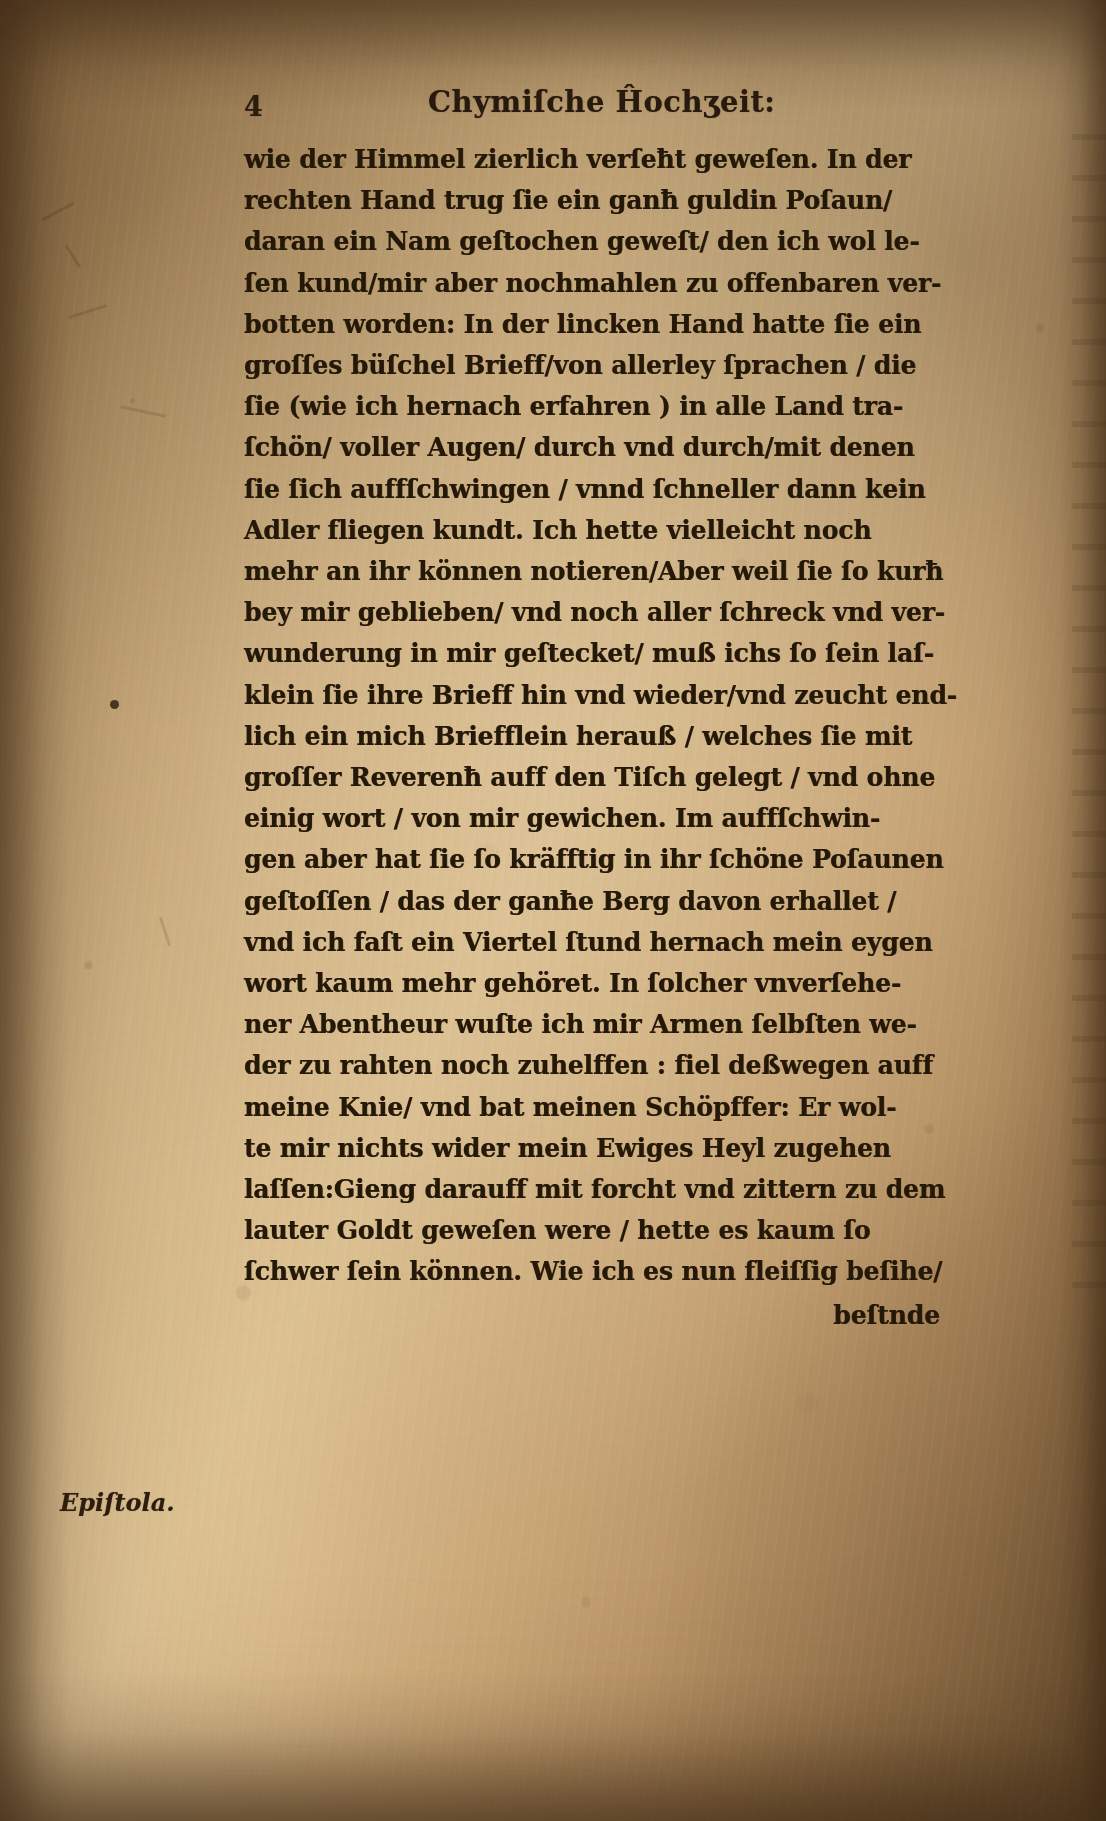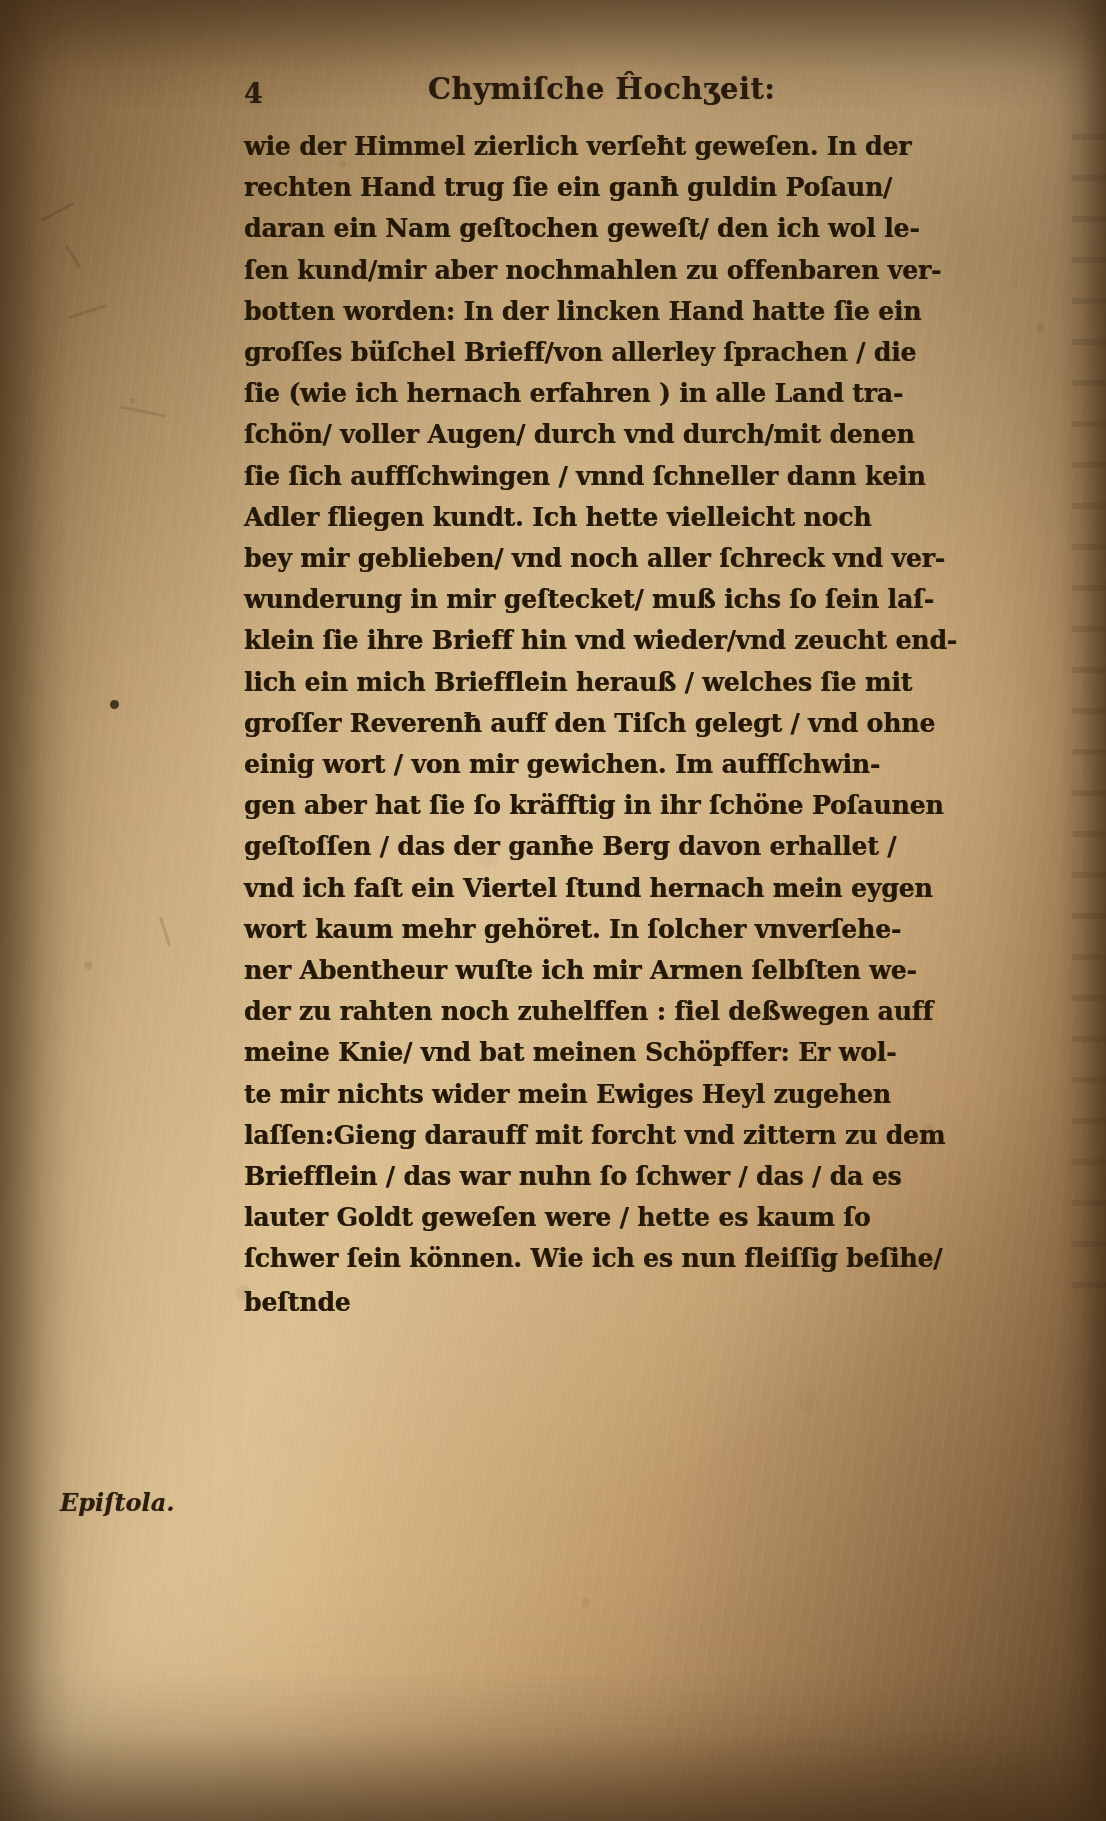--- a/index.html
+++ b/index.html
@@ -74,21 +74,21 @@
     position: absolute;
     width: 9px; height: 9px;
     border-radius: 50%;
     background: rgba(40,28,16,0.80);
   }
 
   
   .column {
     position: absolute;
     left: 244px;
-    top: 72px;
+    top: 85px;
     width: 700px;
   }
 
   .header-row {
     position: relative;
     height: 50px;
   }
   .folio {
     position: absolute;
     left: 0;
@@ -129,21 +129,21 @@
   .body-text p {
     margin: 0;
   }
   .line {
     display: block;
     white-space: nowrap;
   }
 
   .catchword {
     display: block;
-    text-align: left;
+    text-align: right;
     margin-top: 2px;
     padding-right: 4px;
   }
 
   
   .marginal {
     position: absolute;
     left: 60px;
     top: 1488px;
     font-family: "DejaVu Serif", serif;
@@ -225,36 +225,36 @@
         <span class="line">wie der Himmel zierlich verſeħt geweſen.  In der</span>
         <span class="line">rechten Hand trug ſie ein ganħ guldin Poſaun/</span>
         <span class="line">daran ein Nam geſtochen geweſt/ den ich wol le-</span>
         <span class="line">ſen kund/mir aber nochmahlen zu offenbaren ver-</span>
         <span class="line">botten worden: In der lincken Hand hatte ſie ein</span>
         <span class="line">groſſes büſchel Brieff/von allerley ſprachen / die</span>
         <span class="line">ſie  (wie ich hernach erfahren )  in alle Land tra-</span>
         <span class="line">ſchön/ voller Augen/ durch vnd durch/mit denen</span>
         <span class="line">ſie ſich auffſchwingen / vnnd ſchneller dann kein</span>
         <span class="line">Adler fliegen kundt.   Ich  hette vielleicht noch</span>
+        <span class="line">mehr an ihr können notieren/Aber weil ſie ſo kurħ</span>
         <span class="line">bey mir geblieben/ vnd noch aller ſchreck vnd ver-</span>
         <span class="line">wunderung in mir geſtecket/ muß ichs ſo ſein laſ-</span>
         <span class="line">klein ſie ihre Brieff hin vnd wieder/vnd zeucht end-</span>
         <span class="line">lich ein mich Briefflein herauß / welches ſie mit</span>
         <span class="line">groſſer Reverenħ auff den Tiſch gelegt / vnd ohne</span>
         <span class="line">einig wort / von mir gewichen.  Im auffſchwin-</span>
         <span class="line">gen aber hat ſie ſo kräfftig in ihr ſchöne Poſaunen</span>
         <span class="line">geſtoſſen / das der ganħe Berg davon erhallet /</span>
         <span class="line">vnd ich faſt ein Viertel ſtund hernach mein eygen</span>
         <span class="line">wort kaum mehr gehöret. In ſolcher vnverſehe-</span>
         <span class="line">ner Abentheur wuſte ich mir Armen ſelbſten we-</span>
         <span class="line">der zu rahten noch zuhelffen : fiel deßwegen auff</span>
         <span class="line">meine Knie/ vnd bat meinen Schöpffer: Er wol-</span>
         <span class="line">te mir nichts wider mein Ewiges Heyl zugehen</span>
         <span class="line">laſſen:Gieng darauff mit forcht vnd zittern zu dem</span>
-        <span class="line">Briefflein / das war nuhn ſo ſchwer / das / da es</span>
         <span class="line">lauter Goldt geweſen were / hette es kaum ſo</span>
         <span class="line">ſchwer ſein können. Wie ich es nun fleiſſig beſihe/</span>
       </p>
       <span class="catchword">beſtnde</span>
     </div>
   </div>
 
   <div class="marginal">Epiſtola.</div>
 
   <div class="edge-bleed"></div>

